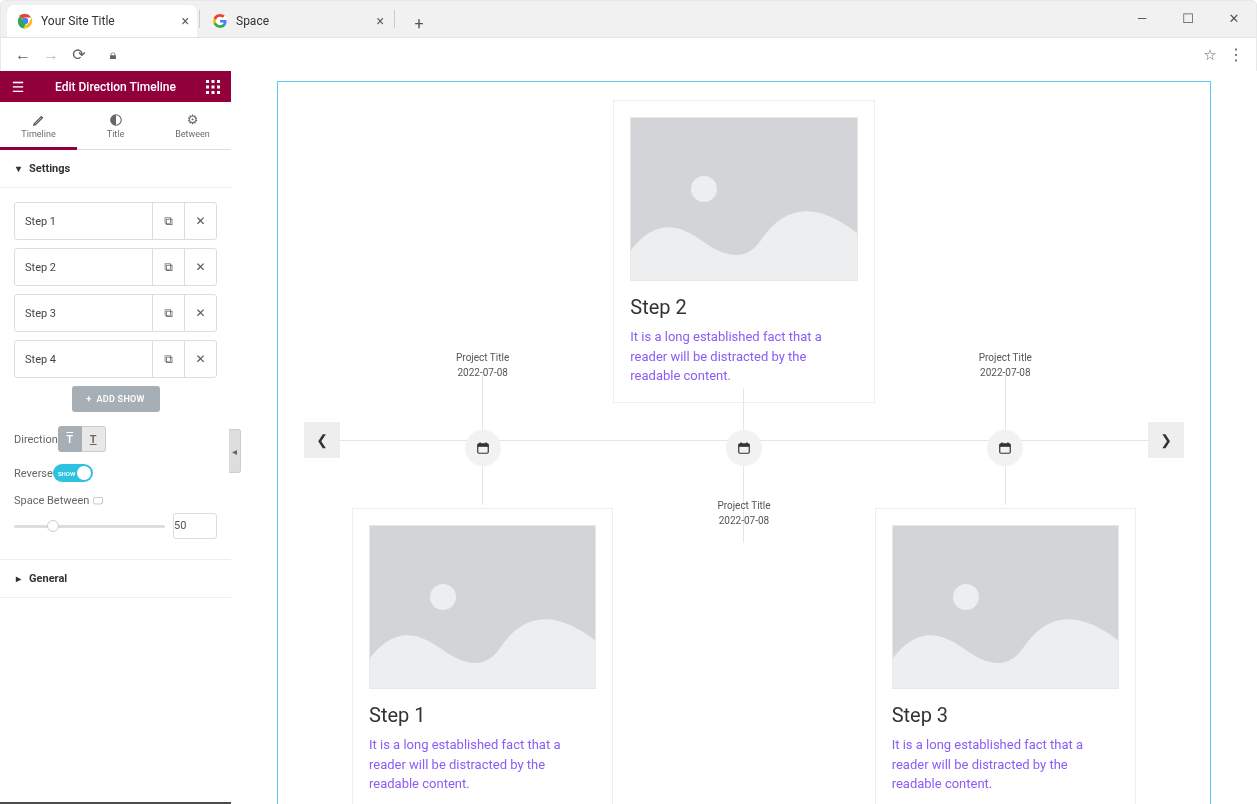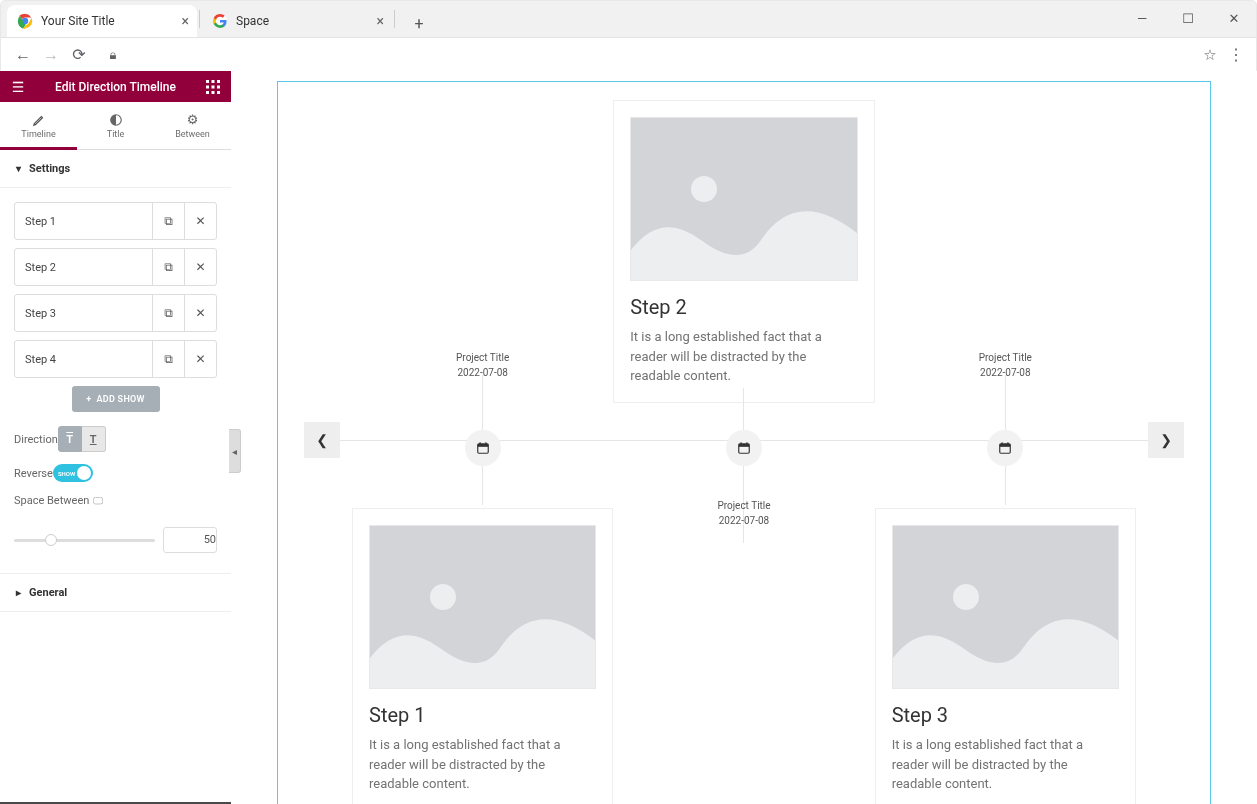--- a/index.html
+++ b/index.html
@@ -50,21 +50,21 @@
 .choice-btn { width:24px; height:26px; background:#e8e8e8; border:1px solid #ccc; display:flex; align-items:center; justify-content:center; font-size:11px; color:#666; }
 .choice-btn.active { background:#a5afb5; color:#fff; border-color:#a5afb5; }
 .choice-btn:first-child { border-radius:3px 0 0 3px; }
 .choice-btn:last-child { border-radius:0 3px 3px 0; border-left:none; }
 .toggle { width:40px; height:18px; background:#2fc1e0; border-radius:9px; position:relative; display:flex; align-items:center; }
 .toggle-knob { width:14px; height:14px; background:#fff; border-radius:50%; position:absolute; right:2px; }
 .toggle-label { position:absolute; left:5px; color:#fff; font-size:6px; font-weight:600; }
 .slider-row { display:flex; align-items:center; gap:8px; }
 .slider-track { flex:1; height:3px; background:#ddd; border-radius:2px; position:relative; }
 .slider-thumb { width:12px; height:12px; background:#fff; border:1px solid #ccc; border-radius:50%; position:absolute; top:-5px; left:22%; }
-.slider-value { width:54px; height:26px; border:1px solid #ddd; border-radius:3px; font-size:11px; text-align:right; color:#555; line-height:24px; }
+.slider-value { width:44px; height:26px; border:1px solid #ddd; border-radius:3px; font-size:11px; text-align:left; color:#555; line-height:24px; }
 .resp-icon { font-size:10px; color:#999; margin-left:4px; }
 .collapse-handle { position:absolute; right:-10px; top:50%; transform:translateY(-50%); width:12px; height:44px; background:#ddd; border:1px solid #ccc; border-left:none; border-radius:0 3px 3px 0; display:flex; align-items:center; justify-content:center; color:#666; font-size:10px; }
 
 
 .panel-footer { height:30px; background:#4a4a4a; display:flex; align-items:center; padding:0 0 0 6px; }
 .footer-btn { width:24px; height:30px; display:flex; align-items:center; justify-content:center; color:#ccc; font-size:12px; }
 
 
 .canvas { flex:1; padding:10px 46px 10px 46px; overflow:auto; }
 .canvas-selection { border:1px solid #5bc8ea; min-height:702px; padding:10px; position:relative; }
@@ -76,21 +76,21 @@
 .nav-arrow.prev { left:16px; }
 .nav-arrow.next { right:16px; }
 .timeline-nodes { display:flex; justify-content:space-between; padding:0 64px; }
 .node { width:276px; position:relative; display:flex; flex-direction:column; align-items:center; }
 .node-meta { text-align:center; font-size:10px; color:#555; line-height:1.5; }
 .node-marker { width:36px; height:36px; background:#f2f2f2; border-radius:50%; display:flex; align-items:center; justify-content:center; color:#333; font-size:13px; z-index:2; position:absolute; }
 .node-connector { width:1px; background:#e5e5e5; }
 .node-card { border:1px solid #eee; padding:16px; background:#fff; width:100%; }
 .card-img { width:100%; height:164px; background:#d2d4d7; border:1px solid #e8e8e8; display:flex; align-items:flex-end; justify-content:center; overflow:hidden; position:relative; }
 .card-title { font-size:20px; color:#333; margin:14px 0 8px; font-weight:400; }
-.card-desc { font-size:13px; color:#737373; line-height:1.5; }
+.card-desc { font-size:13px; color:#8b5cf6; line-height:1.5; }
 
 
 .node.bottom { padding-top:224px; }
 .node.bottom .node-meta { position:absolute; top:250px; width:100%; }
 .node.bottom .node-marker { top:330px; }
 .node.bottom .node-connector { position:absolute; top:275px; height:130px; }
 .node.bottom .node-card { margin-top:184px; }
 
 .node.top .node-card { margin-top:0; }
 .node.top .node-meta { position:absolute; top:398px; width:100%; }
@@ -227,21 +227,21 @@
               </div>
           </div>
         </div>
         <div class="control-row">
           <span class="control-label">Reverse</span>
           <div class="toggle">
             <span class="toggle-label">SHOW</span>
             <div class="toggle-knob"></div>
           </div>
         </div>
-        <div class="control-row" style="margin-bottom:20px;">
+        <div class="control-row" style="margin-bottom:6px;">
           <span class="control-label"><span>Space Between</span><span class="resp-icon">🖵</span></span>
         </div>
         <div class="slider-row">
           <div class="slider-track">
             <div class="slider-thumb"></div>
           </div>
           <div class="slider-value">50</div>
         </div>
       </div>
       <div class="section-header">

